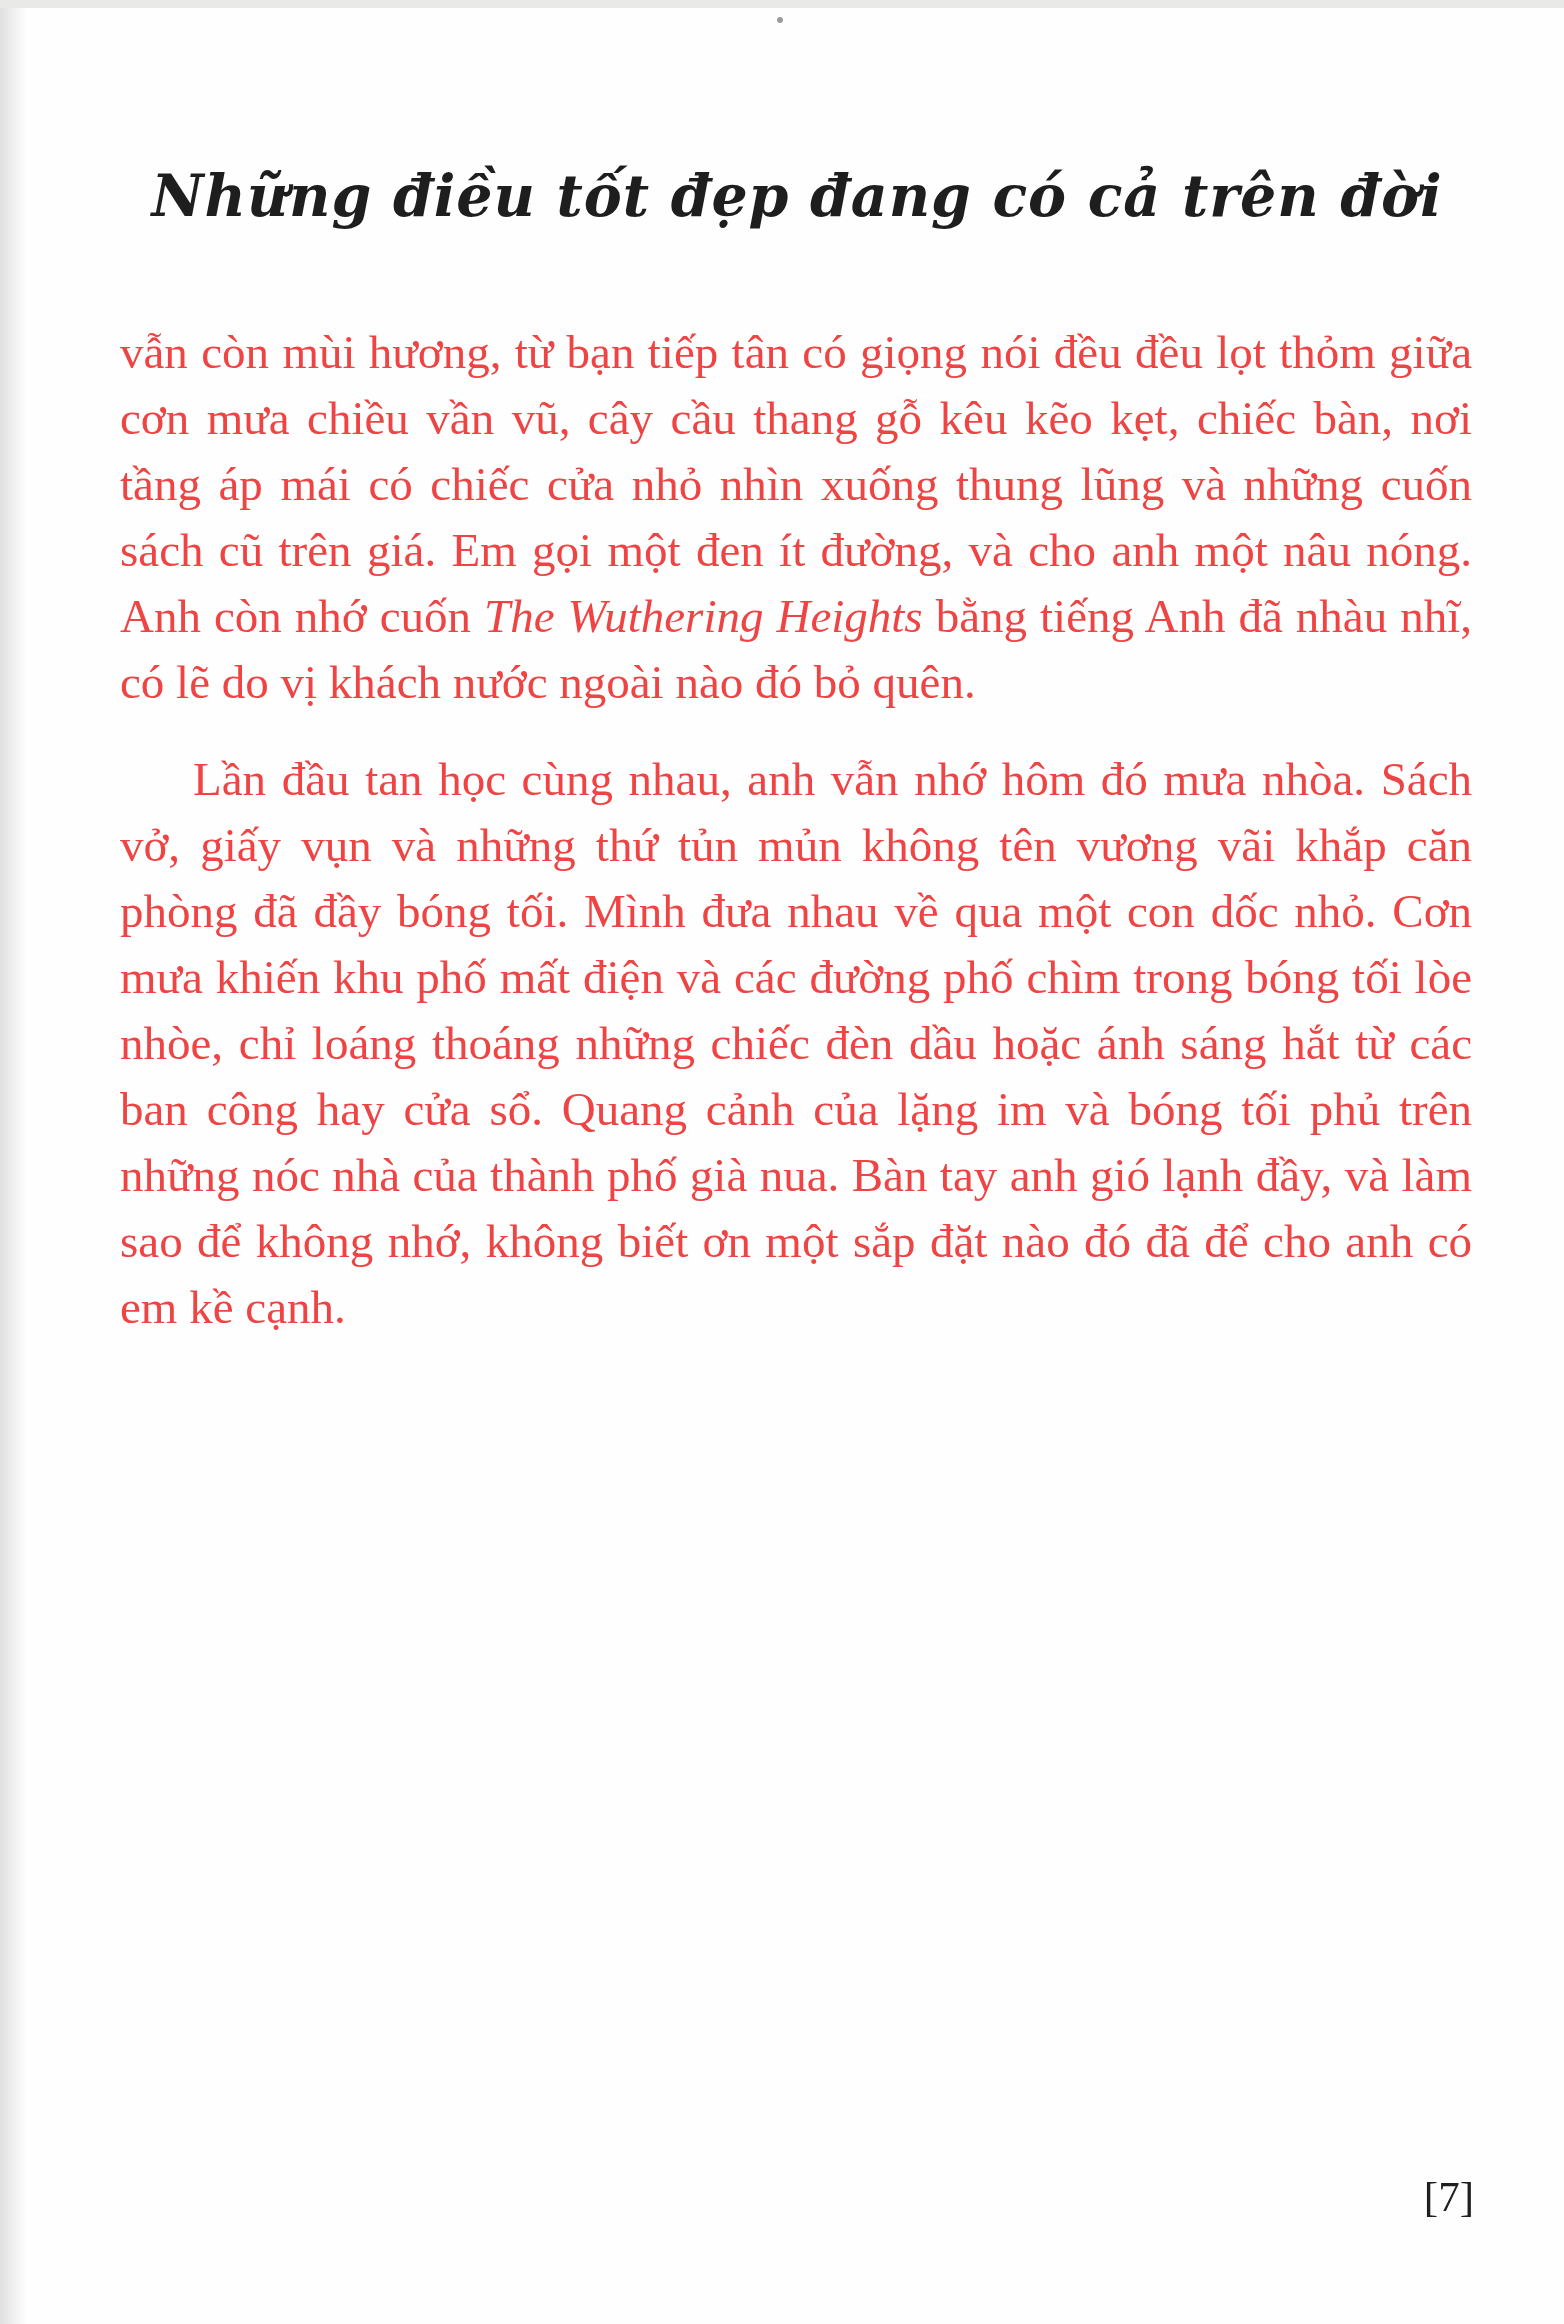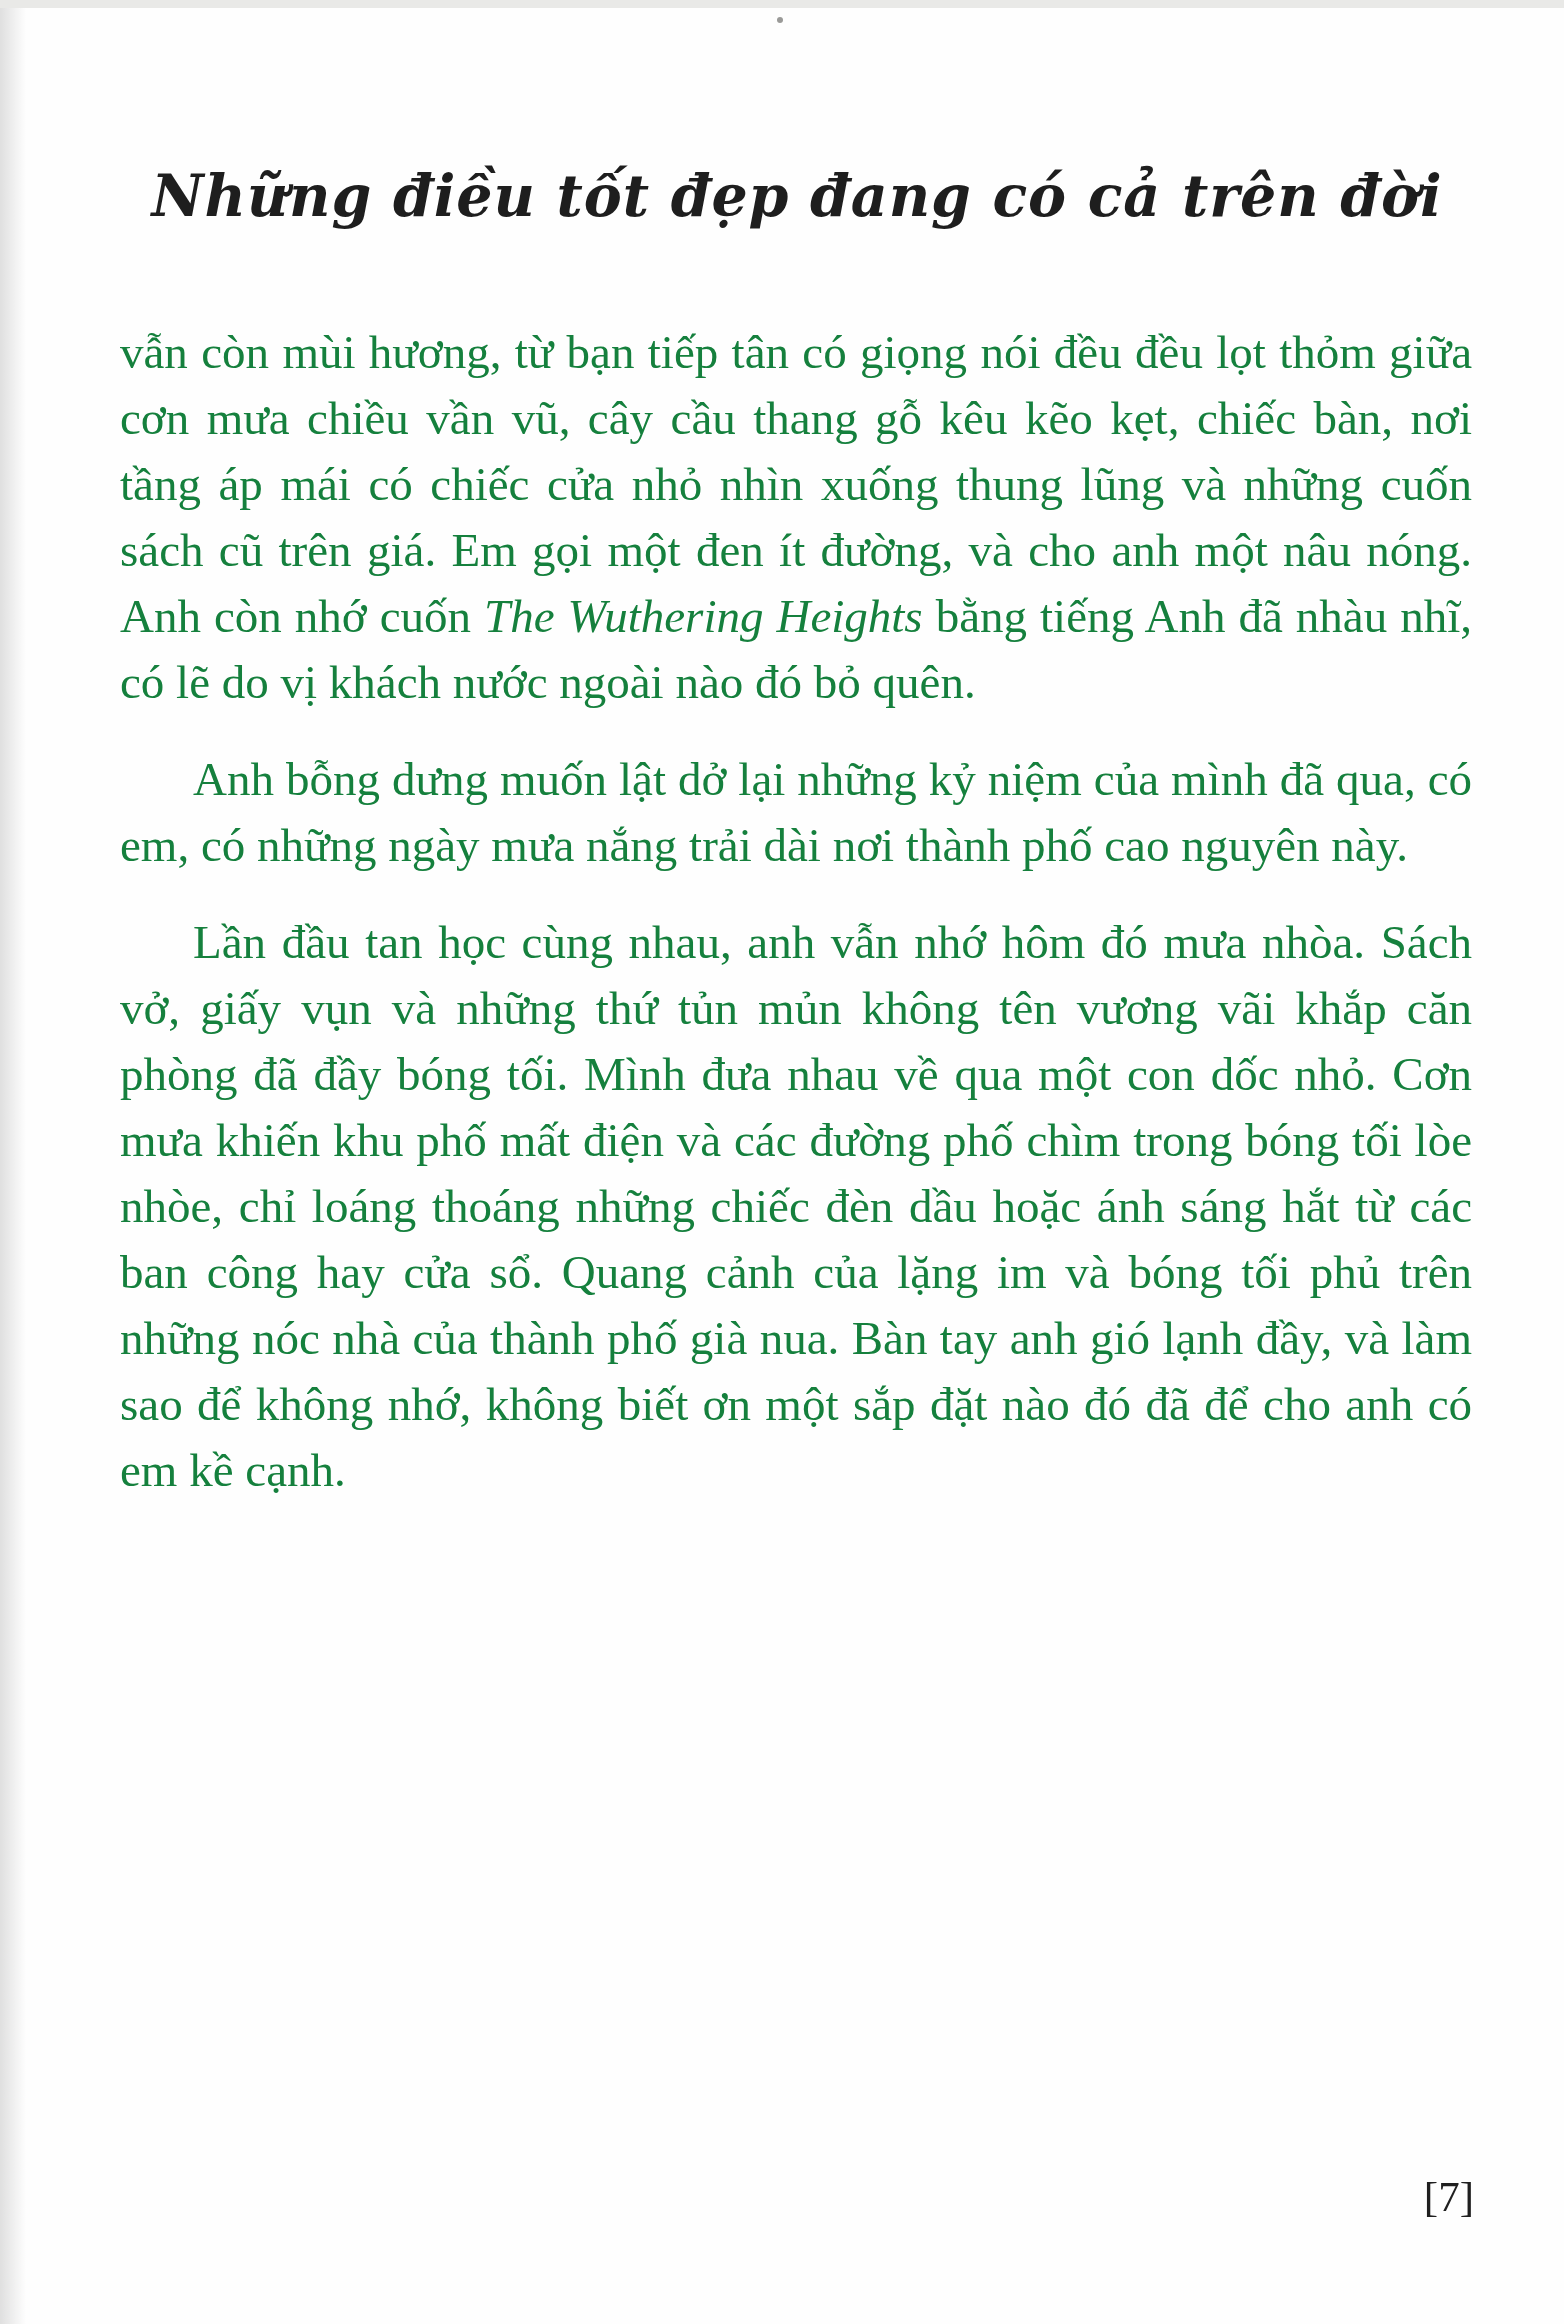--- a/index.html
+++ b/index.html
@@ -47,21 +47,21 @@
     color: #1e1e1e;
   }
   .content {
     padding: 90px 110px 0 102px;
   }
   .para {
     margin: 0 0 31px 0;
     font-size: 47px;
     line-height: 66px;
     text-align: justify;
-    color: #15803d;
+    color: #ef4444;
   }
   .para.indent {
     text-indent: 73px;
   }
   .para em {
     font-style: italic;
   }
   .page-number {
     position: absolute;
     right: 108px;
@@ -77,21 +77,20 @@
 
   <div class="scan-dot"></div>
 
   <h1 class="title">Những điều tốt đẹp đang có cả trên đời</h1>
 
   <div class="content">
 
     <p class="para"><span>vẫn còn mùi hương, từ bạn tiếp tân có giọng nói đều đều lọt thỏm giữa cơn mưa chiều vần vũ, cây cầu thang gỗ kêu kẽo kẹt, chiếc bàn, nơi tầng áp mái có chiếc cửa nhỏ nhìn xuống thung lũng và những cuốn sách cũ trên giá. Em gọi một đen ít đường, và cho anh một nâu nóng. Anh còn nhớ cuốn </span><em>The Wuthering Heights</em><span> bằng tiếng Anh đã nhàu nhĩ, có lẽ do vị khách nước ngoài nào đó bỏ quên.</span></p>
 
 
-    <p class="para indent">Anh bỗng dưng muốn lật dở lại những kỷ niệm của mình đã qua, có em, có những ngày mưa nắng trải dài nơi thành phố cao nguyên này.</p>
 
     <p class="para indent">Lần đầu tan học cùng nhau, anh vẫn nhớ hôm đó mưa nhòa. Sách vở, giấy vụn và những thứ tủn mủn không tên vương vãi khắp căn phòng đã đầy bóng tối. Mình đưa nhau về qua một con dốc nhỏ. Cơn mưa khiến khu phố mất điện và các đường phố chìm trong bóng tối lòe nhòe, chỉ loáng thoáng những chiếc đèn dầu hoặc ánh sáng hắt từ các ban công hay cửa sổ. Quang cảnh của lặng im và bóng tối phủ trên những nóc nhà của thành phố già nua. Bàn tay anh gió lạnh đầy, và làm sao để không nhớ, không biết ơn một sắp đặt nào đó đã để cho anh có em kề cạnh.</p>
 
   </div>
 
   <div class="page-number">[7]</div>
 
 </div>
 
 

